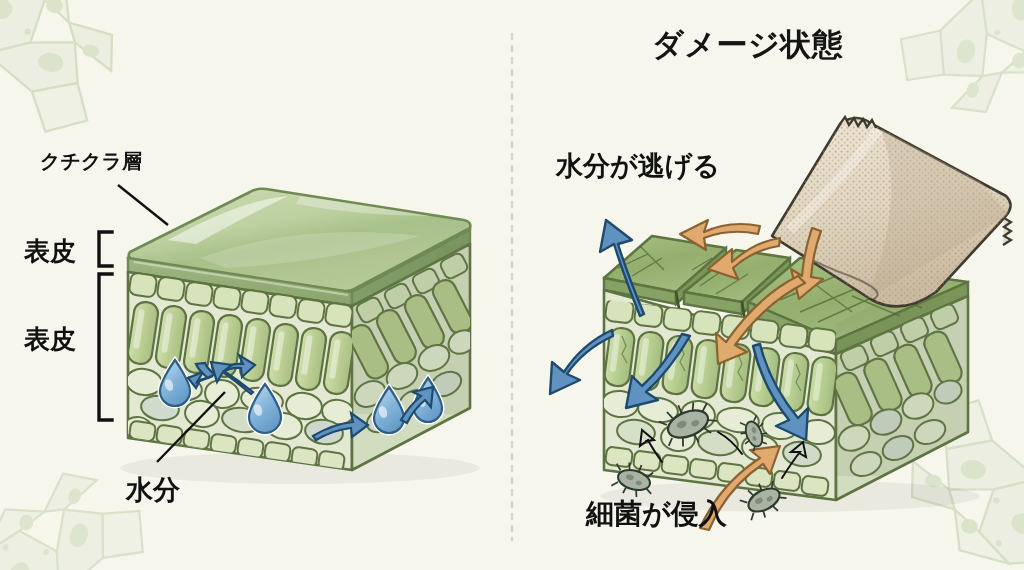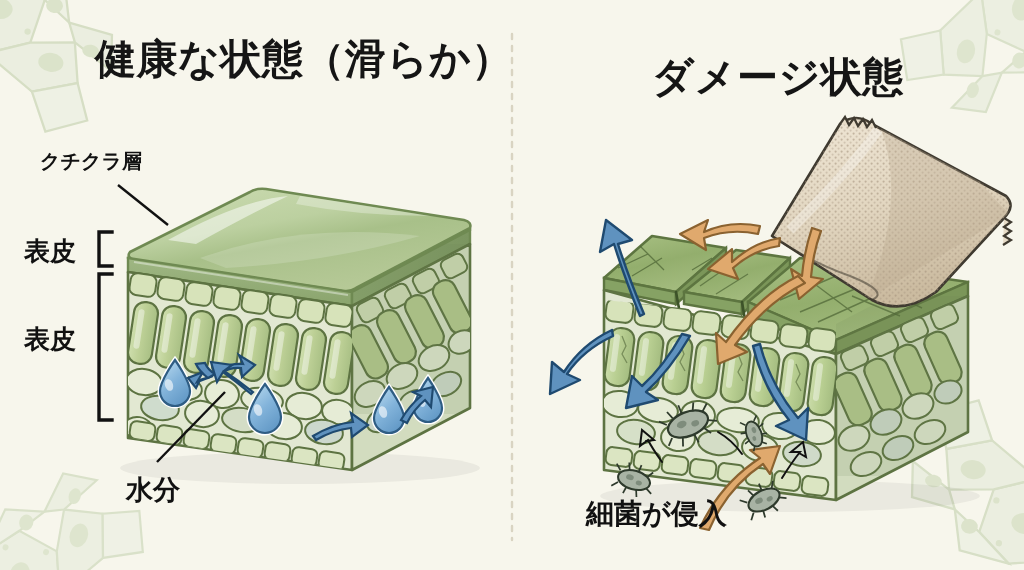--- a/index.html
+++ b/index.html
@@ -11,21 +11,21 @@
   }
   #stage{position:absolute;inset:0;width:1024px;height:570px;}
   #stage svg.layer{position:absolute;left:0;top:0;width:1024px;height:570px;}
   .ttl{
     position:absolute;
     font-family:"DejaVu Sans","Liberation Sans",sans-serif;
     font-weight:bold;color:#151515;
     letter-spacing:0.5px;white-space:nowrap;
   }
   #title-left{left:95px;top:32px;font-size:41px;}
-  #title-right{left:652px;top:50px;font-size:41px;}
+  #title-right{left:652px;top:24px;font-size:31px;}
   .lbl{
     position:absolute;
     font-family:"DejaVu Sans","Liberation Sans",sans-serif;
     font-weight:bold;color:#111;white-space:nowrap;
   }
   #label-cuticle{left:40px;top:148px;font-size:20px;}
   #label-epidermis-1{left:24px;top:234px;font-size:26px;}
   #label-epidermis-2{left:24px;top:322px;font-size:26px;}
   #label-moisture{left:126px;top:472px;font-size:27px;text-align:right;}
   #label-moisture-escape{left:556px;top:148px;font-size:27px;}
@@ -525,21 +525,21 @@
       </g>
 
       <g stroke="#111" stroke-width="2" fill="none" stroke-linecap="round">
         <path d="M662,462 q-10,-14 -14,-22 l-8,6 2,-16 12,10 -8,1"></path>
         <path d="M718,432 q14,8 24,22"></path>
         <path d="M782,478 q10,-16 18,-26 l-9,0 12,-10 3,15 -7,-4"></path>
       </g>
     </g>
   </svg>
 
-  <div class="ttl" id="title-left">健康な状態（滑らか）</div>
   <div class="ttl" id="title-right">ダメージ状態</div>
 
   <div class="lbl" id="label-cuticle">クチクラ層</div>
   <div class="lbl" id="label-epidermis-1">表皮</div>
   <div class="lbl" id="label-epidermis-2">表皮</div>
   <div class="lbl" id="label-moisture">水分</div>
+  <div class="lbl" id="label-moisture-escape">水分が逃げる</div>
   <div class="lbl" id="label-bacteria">細菌が侵入</div>
 </div>
 
 </body></html>

